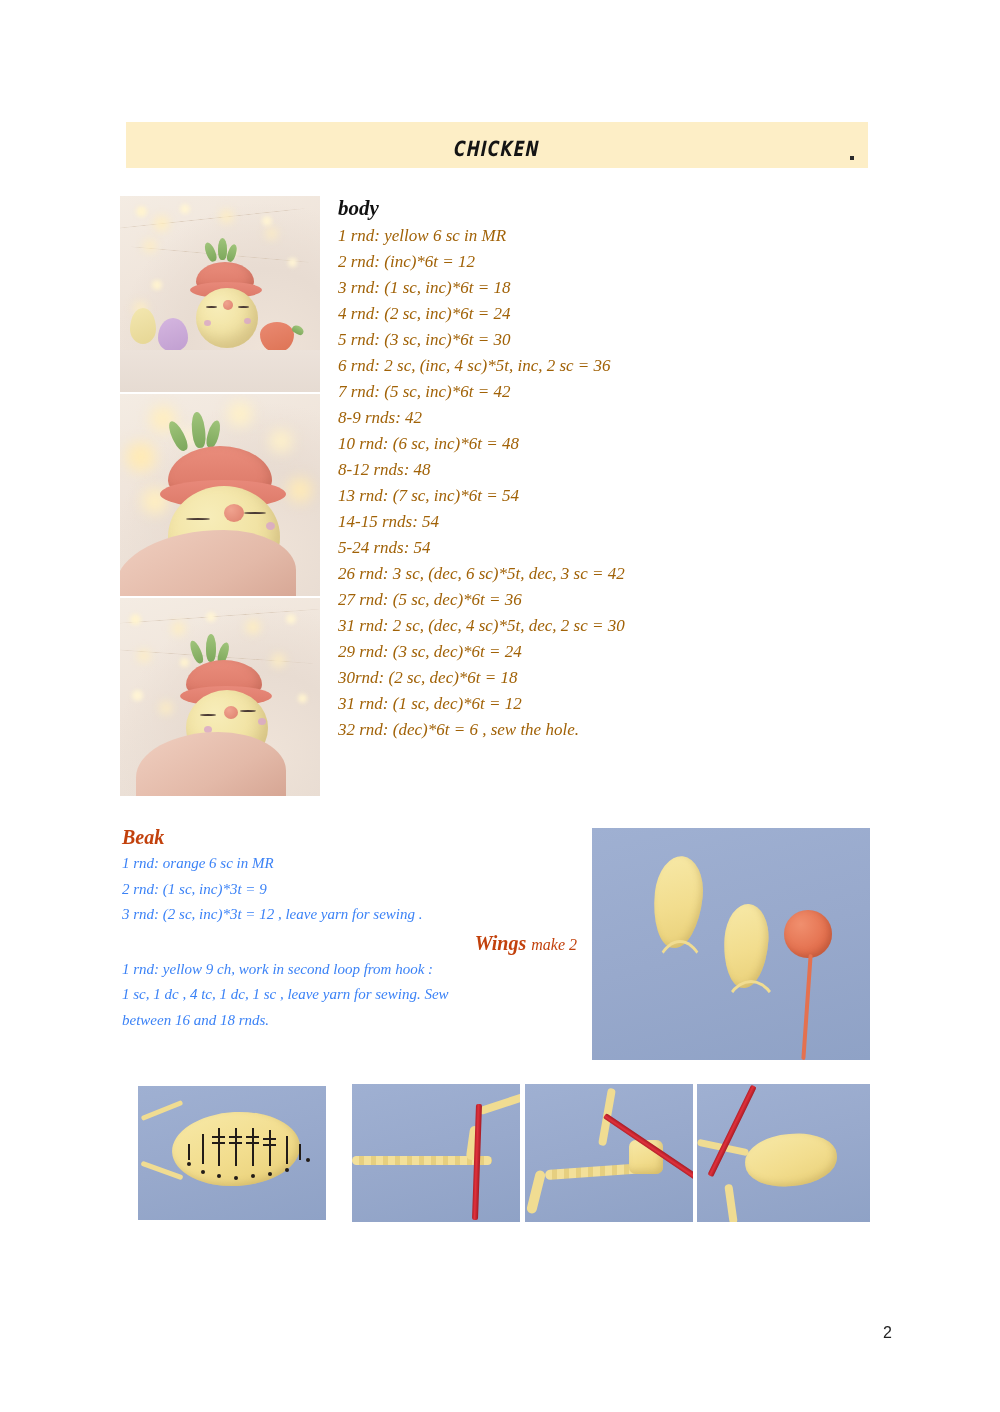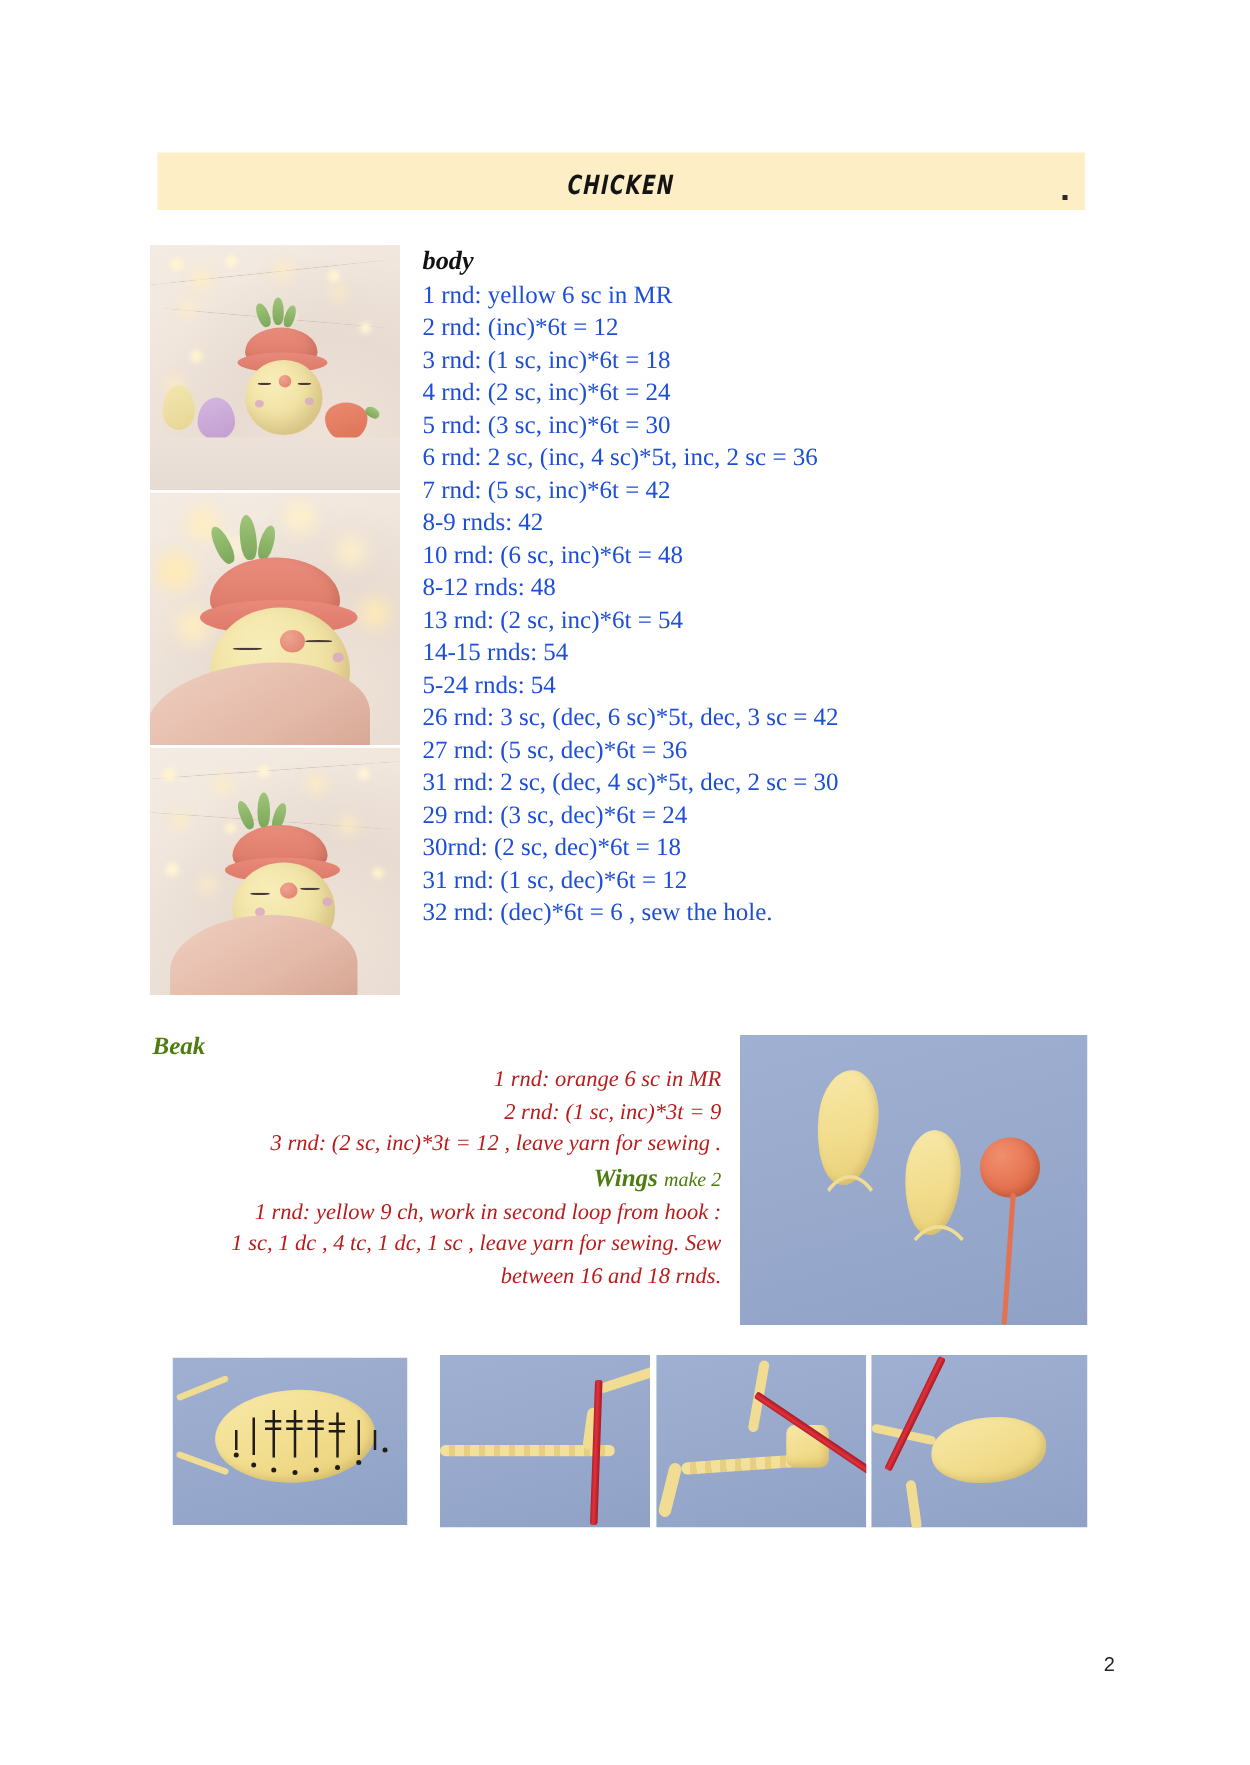--- a/index.html
+++ b/index.html
@@ -167,50 +167,50 @@
   }
   .sec-head {
     font-style: italic;
     font-weight: 700;
     font-size: 21px;
     line-height: 1.15;
     margin: 0 0 3px 0;
     color: #111;
   }
   .rnd-line {
-    font-size: 20px;
+    font-style: italic;
+    font-size: 17px;
     line-height: 26px;
     white-space: nowrap;
-    color: #1d4ed8;
+    color: #a16207;
   }
 
   .lower-text {
     position: absolute;
     left: 122px;
     top: 826px;
     width: 455px;
   }
   .sec-head-lower {
     font-style: italic;
     font-weight: 700;
     font-size: 20px;
     margin: 0 0 2px 0;
-    color: #4d7c0f;
+    color: #c2410c;
   }
   .sec-head-lower .sub {
     font-weight: 400;
     font-size: 16px;
     font-style: italic;
   }
   .wrap-line {
     font-style: italic;
-    font-size: 18px;
+    font-size: 15px;
     line-height: 25.5px;
-    color: #b91c1c;
-    text-align: right;
+    color: #3b82f6;
   }
 
   .page-num {
     position: absolute;
     right: 108px;
     top: 1324px;
     font-family: "Liberation Sans", sans-serif;
     font-size: 16px;
     color: #222;
   }
@@ -329,21 +329,21 @@
   <div class="rnd-line">1 rnd: yellow  6 sc in MR</div>
   <div class="rnd-line">2 rnd: (inc)*6t = 12</div>
   <div class="rnd-line">3 rnd: (1 sc, inc)*6t = 18</div>
   <div class="rnd-line">4 rnd: (2 sc, inc)*6t = 24</div>
   <div class="rnd-line">5 rnd: (3 sc, inc)*6t = 30</div>
   <div class="rnd-line">6 rnd: 2 sc, (inc, 4 sc)*5t, inc, 2 sc = 36</div>
   <div class="rnd-line">7 rnd: (5 sc, inc)*6t = 42</div>
   <div class="rnd-line">8-9 rnds: 42</div>
   <div class="rnd-line">10 rnd: (6 sc, inc)*6t = 48</div>
   <div class="rnd-line">8-12 rnds: 48</div>
-  <div class="rnd-line">13 rnd: (2 sc, inc)*6t = 54</div>
+  <div class="rnd-line">13 rnd: (7 sc, inc)*6t = 54</div>
   <div class="rnd-line">14-15 rnds: 54</div>
   <div class="rnd-line">5-24 rnds: 54</div>
   <div class="rnd-line">26 rnd: 3 sc, (dec, 6 sc)*5t, dec, 3 sc = 42</div>
   <div class="rnd-line">27 rnd: (5 sc, dec)*6t = 36</div>
   <div class="rnd-line">31 rnd: 2 sc, (dec, 4 sc)*5t, dec, 2 sc = 30</div>
   <div class="rnd-line">29 rnd: (3 sc, dec)*6t = 24</div>
   <div class="rnd-line">30rnd: (2 sc, dec)*6t = 18</div>
   <div class="rnd-line">31 rnd: (1 sc, dec)*6t = 12</div>
   <div class="rnd-line">32 rnd: (dec)*6t = 6 , sew the hole.</div>
 </div>

